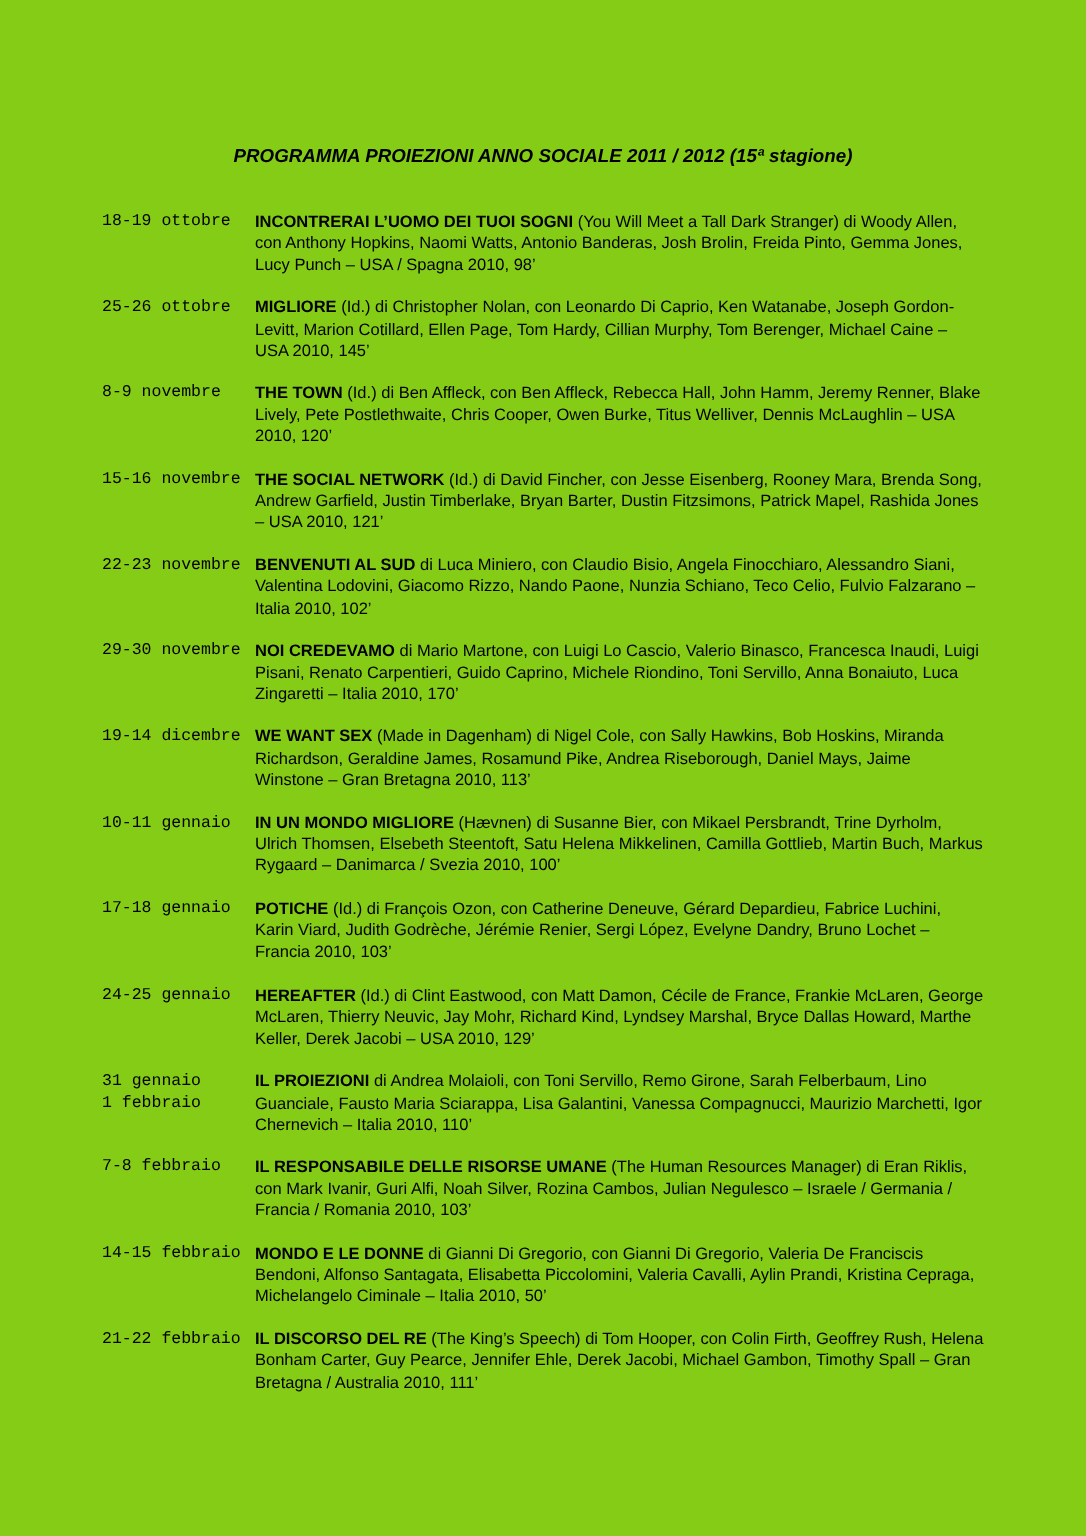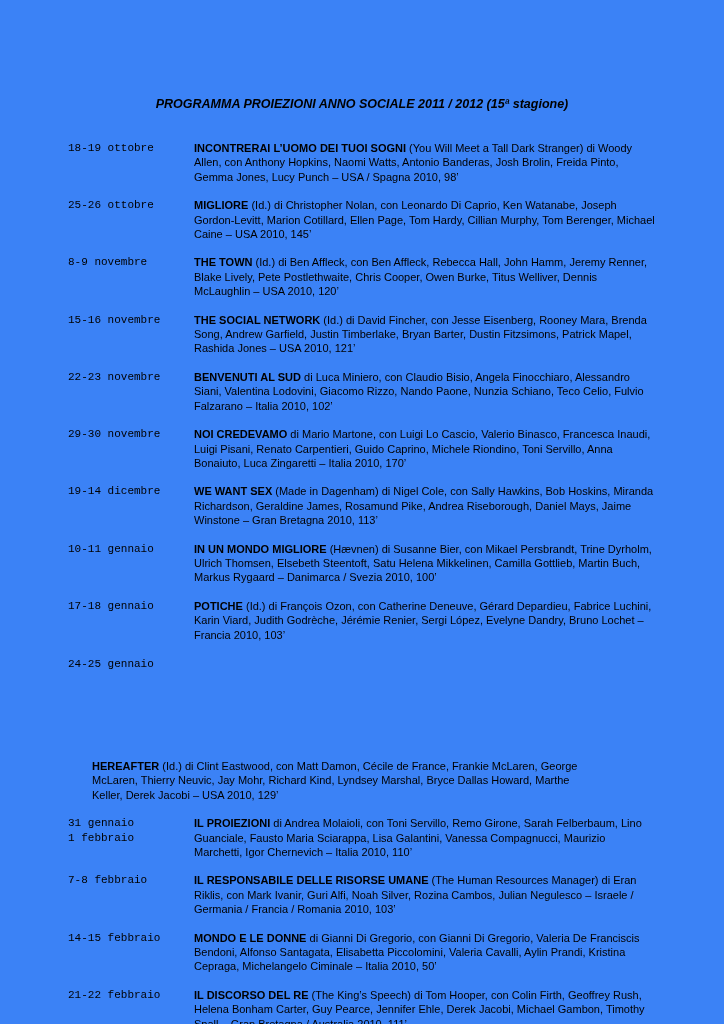--- a/index.html
+++ b/index.html
@@ -13,21 +13,21 @@
     color: #000000;
     font-family: "Liberation Sans", sans-serif;
     overflow: hidden;
   }
   .page {
     position: relative;
     width: 724px;
     height: 1024px;
     box-sizing: border-box;
     padding: 97px 68px 0 68px;
-    background: #3b82f6;
+    background: #84cc16;
   }
   .doc-title {
     text-align: center;
     font-weight: bold;
     font-style: italic;
     font-size: 12.5px;
     line-height: 15px;
     margin: 0 0 29px 0;
   }
   .entries {
@@ -35,32 +35,30 @@
     line-height: 14.4px;
   }
   .entry {
     display: flex;
     align-items: flex-start;
     margin-bottom: 14px;
   }
   
   .entry:nth-child(10) {
     margin-top: 15px;
-    flex-direction: column;
   }
   .date {
     flex: 0 0 102px;
     width: 102px;
     white-space: pre-line;
     font-family: Liberation Mono, monospace;
   }
   .desc {
     flex: 1 1 auto;
     max-width: 486px;
-    margin-left: 24px;
   }
   .film-title {
     font-weight: bold;
   }
 </style>
 </head>
 <body>
 
 <div class="page">
   <h1 class="doc-title">PROGRAMMA PROIEZIONI ANNO SOCIALE 2011 / 2012 (15ª stagione)</h1>

